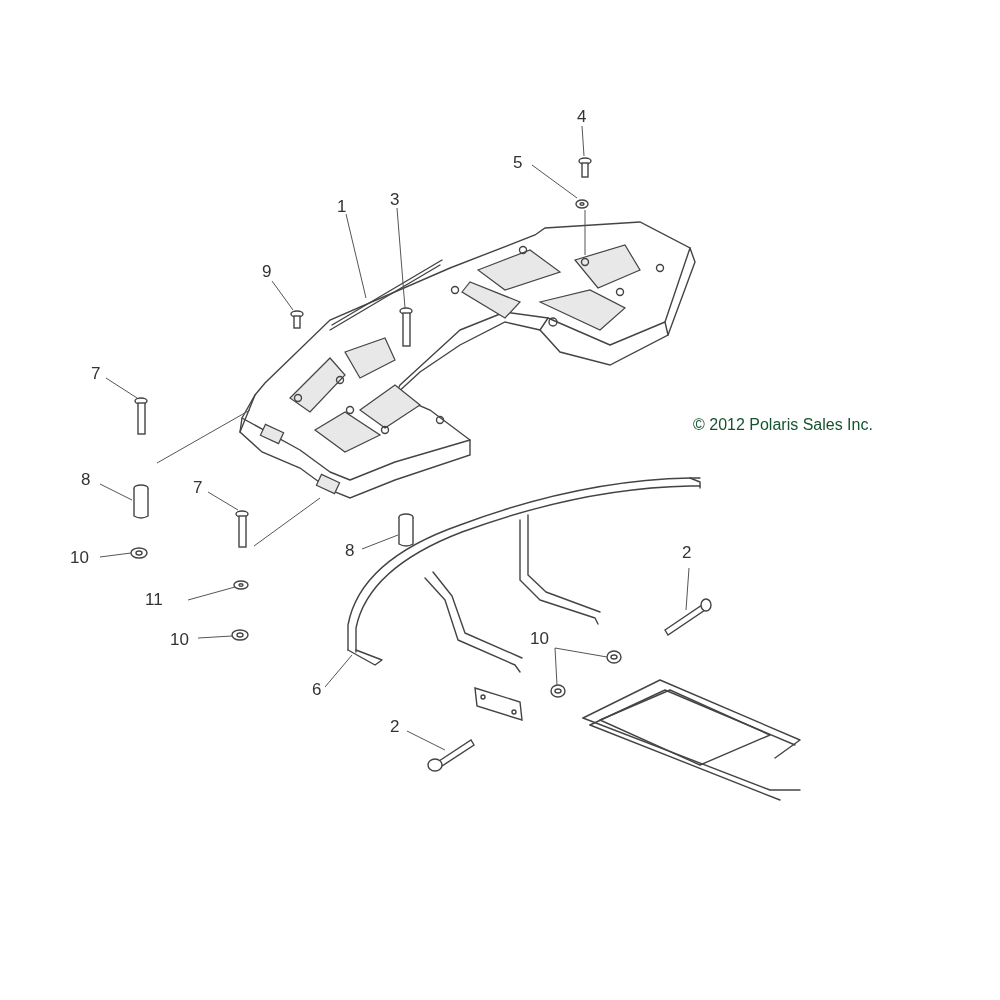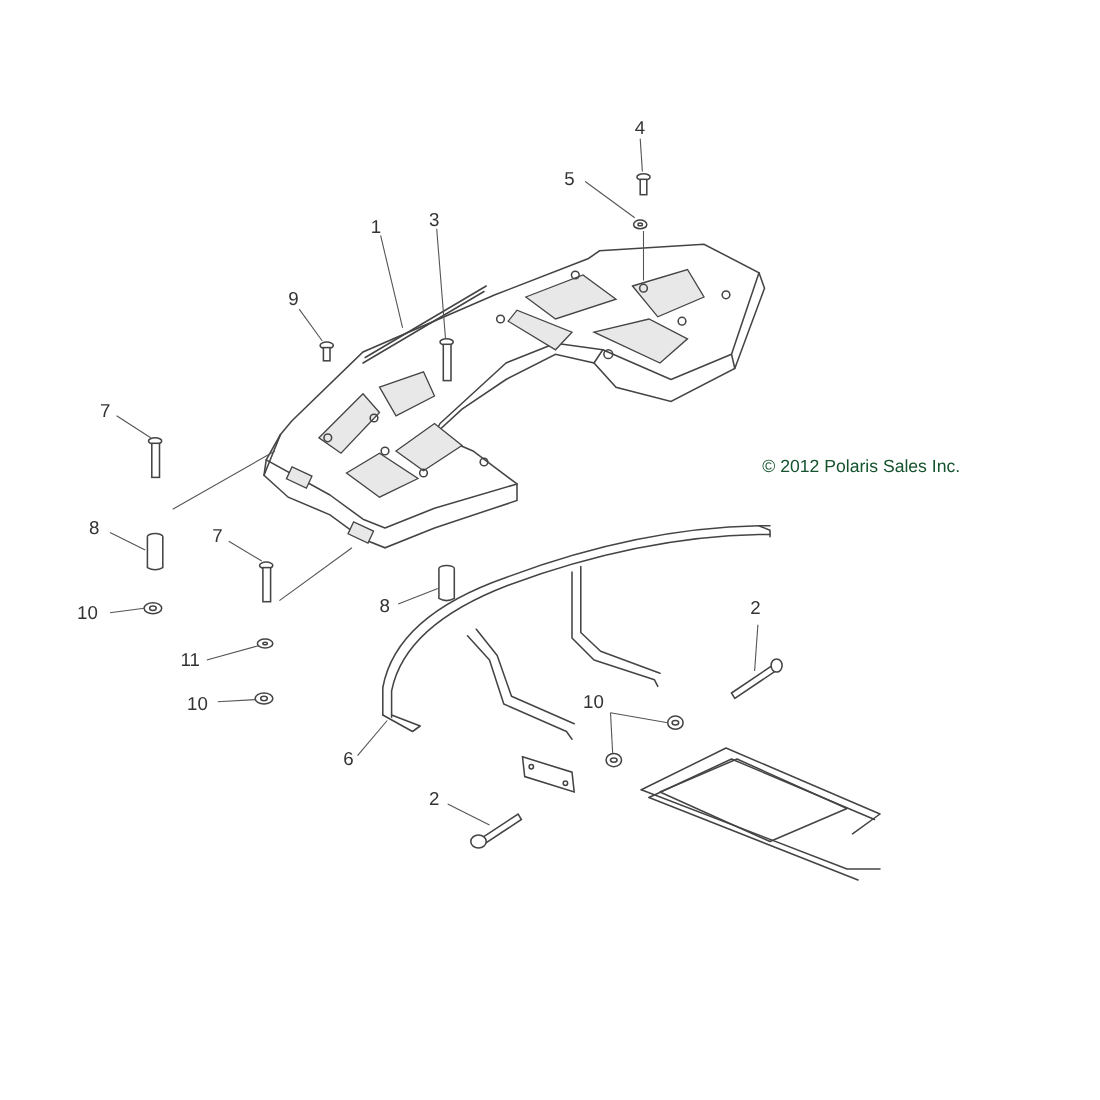--- a/index.html
+++ b/index.html
@@ -185,15 +185,15 @@
 <div class="callout" style="left:513px;top:154px;">5</div>
 <div class="callout" style="left:312px;top:681px;">6</div>
 <div class="callout" style="left:91px;top:365px;">7</div>
 <div class="callout" style="left:193px;top:479px;">7</div>
 <div class="callout" style="left:81px;top:471px;">8</div>
 <div class="callout" style="left:345px;top:542px;">8</div>
 <div class="callout" style="left:262px;top:263px;">9</div>
 <div class="callout" style="left:70px;top:549px;">10</div>
 <div class="callout" style="left:170px;top:631px;">10</div>
 <div class="callout" style="left:530px;top:630px;">10</div>
-<div class="callout" style="left:164px;top:591px;">11</div>
+<div class="callout" style="left:145px;top:591px;">11</div>
 
 <div class="copyright">© 2012 Polaris Sales Inc.</div>
 
 </body></html>

